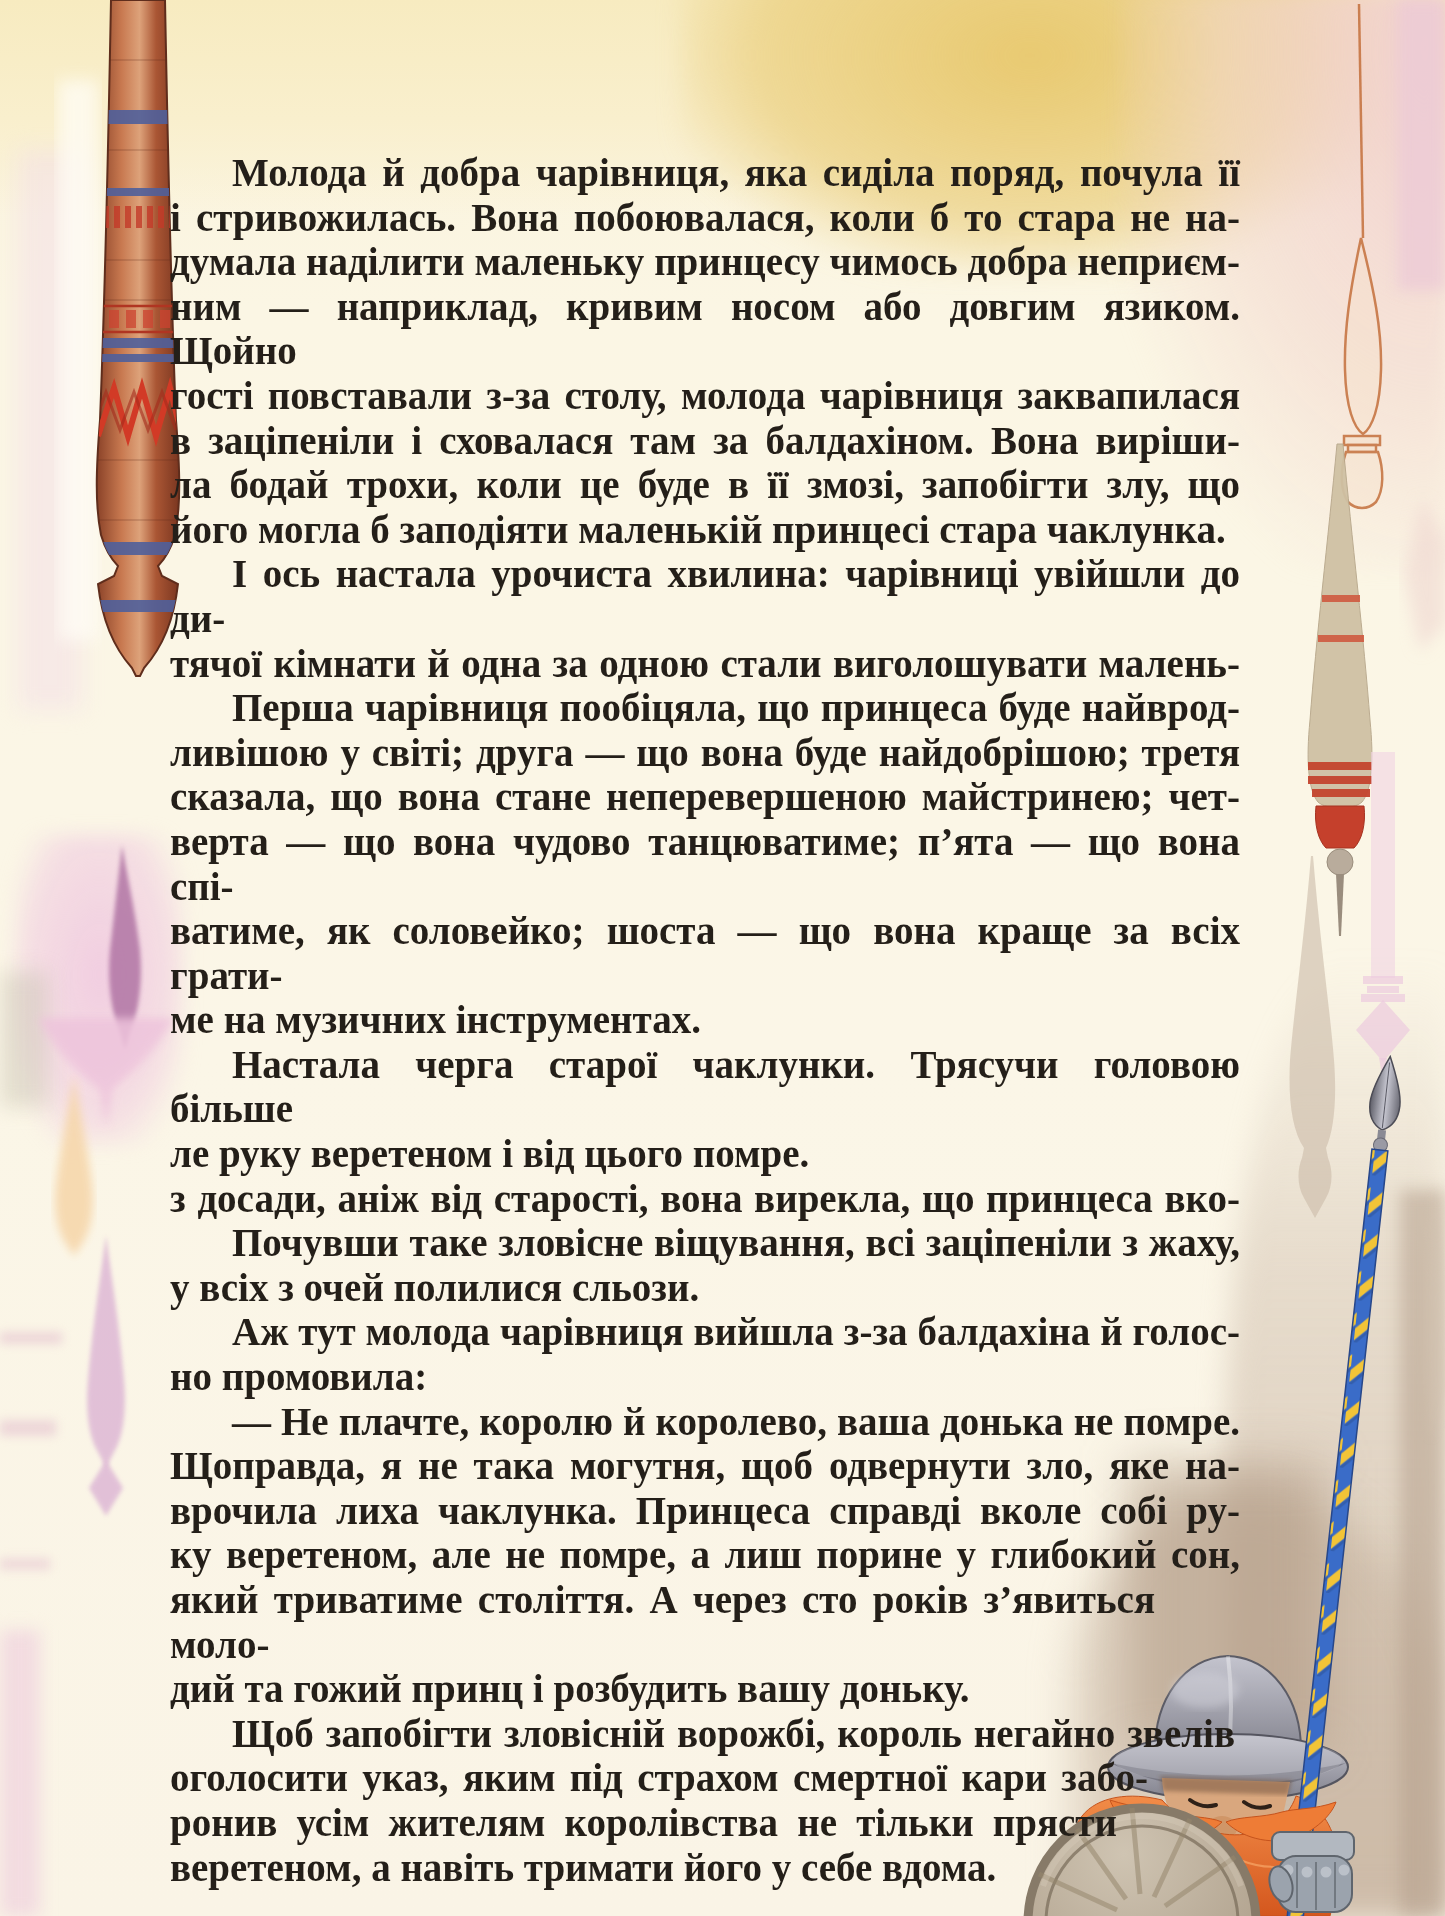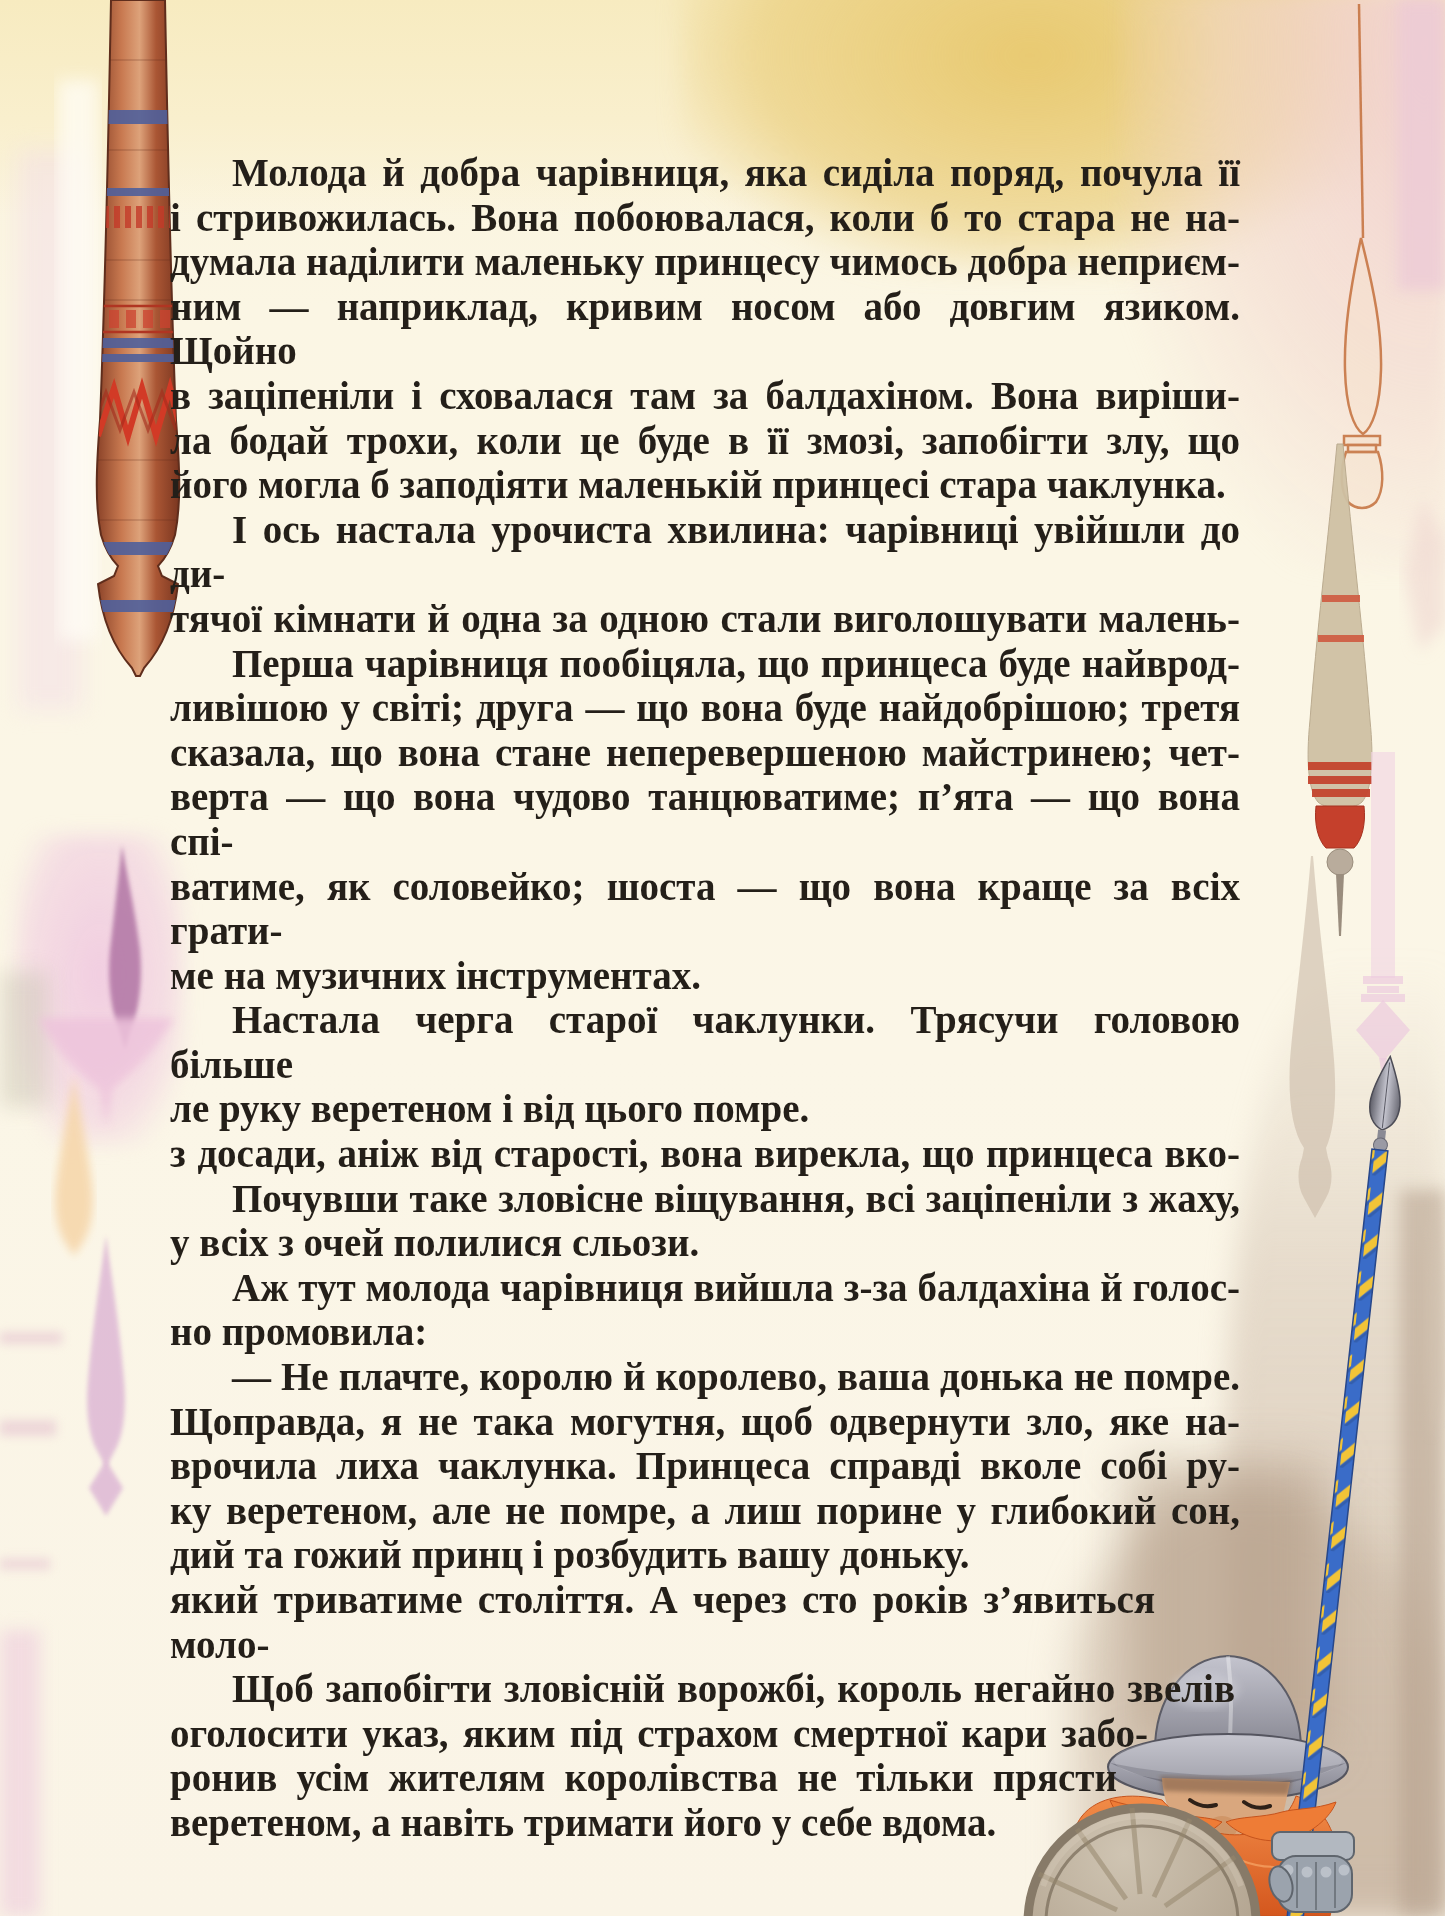--- a/index.html
+++ b/index.html
@@ -286,20 +286,21 @@
       </g>
       <ellipse cx="1281" cy="1884" rx="11" ry="18" fill="#9ba3ad" stroke="#5f656d" stroke-width="2" transform="rotate(-15 1281 1884)"></ellipse>
     </g>
   </svg>
 
   <div class="text-block">
       <div class="line" style="text-indent: 62px;">Молода й добра чарівниця, яка сиділа поряд, почула її</div>
       <div class="line">і стривожилась. Вона побоювалася, коли б то стара не на-</div>
       <div class="line">думала наділити маленьку принцесу чимось добра неприєм-</div>
       <div class="line">ним — наприклад, кривим носом або довгим язиком. Щойно</div>
+      <div class="line">гості повставали з-за столу, молода чарівниця заквапилася</div>
       <div class="line">в заціпеніли і сховалася там за балдахіном. Вона виріши-</div>
       <div class="line">ла бодай трохи, коли це буде в її змозі, запобігти злу, що</div>
       <div class="line pend">його могла б заподіяти маленькій принцесі стара чаклунка.</div>
       <div class="line" style="text-indent: 62px;">І ось настала урочиста хвилина: чарівниці увійшли до ди-</div>
       <div class="line">тячої кімнати й одна за одною стали виголошувати малень-</div>
       <div class="line" style="text-indent: 62px;">Перша чарівниця пообіцяла, що принцеса буде найврод-</div>
       <div class="line">ливішою у світі; друга — що вона буде найдобрішою; третя</div>
       <div class="line">сказала, що вона стане неперевершеною майстринею; чет-</div>
       <div class="line">верта — що вона чудово танцюватиме; п’ята — що вона спі-</div>
       <div class="line">ватиме, як соловейко; шоста — що вона краще за всіх грати-</div>
@@ -308,20 +309,20 @@
       <div class="line pend">ле руку веретеном і від цього помре.</div>
       <div class="line">з досади, аніж від старості, вона вирекла, що принцеса вко-</div>
       <div class="line" style="text-indent: 62px;">Почувши таке зловісне віщування, всі заціпеніли з жаху,</div>
       <div class="line pend">у всіх з очей полилися сльози.</div>
       <div class="line" style="text-indent: 62px;">Аж тут молода чарівниця вийшла з-за балдахіна й голос-</div>
       <div class="line pend">но промовила:</div>
       <div class="line" style="text-indent: 62px;">— Не плачте, королю й королево, ваша донька не помре.</div>
       <div class="line">Щоправда, я не така могутня, щоб одвернути зло, яке на-</div>
       <div class="line">врочила лиха чаклунка. Принцеса справді вколе собі ру-</div>
       <div class="line">ку веретеном, але не помре, а лиш порине у глибокий сон,</div>
+      <div class="line" style="width: 985px;">який триватиме століття. А через сто років з’явиться моло-</div>
       <div class="line pend">дий та гожий принц і розбудить вашу доньку.</div>
-      <div class="line" style="width: 985px;">який триватиме століття. А через сто років з’явиться моло-</div>
       <div class="line" style="width: 1065px; text-indent: 62px;">Щоб запобігти зловісній ворожбі, король негайно звелів</div>
       <div class="line" style="width: 978px;">оголосити указ, яким під страхом смертної кари забо-</div>
       <div class="line" style="width: 947px;">ронив усім жителям королівства не тільки прясти</div>
       <div class="line pend">веретеном, а навіть тримати його у себе вдома.</div>
     </div>
 </div>
 
 </body></html>

